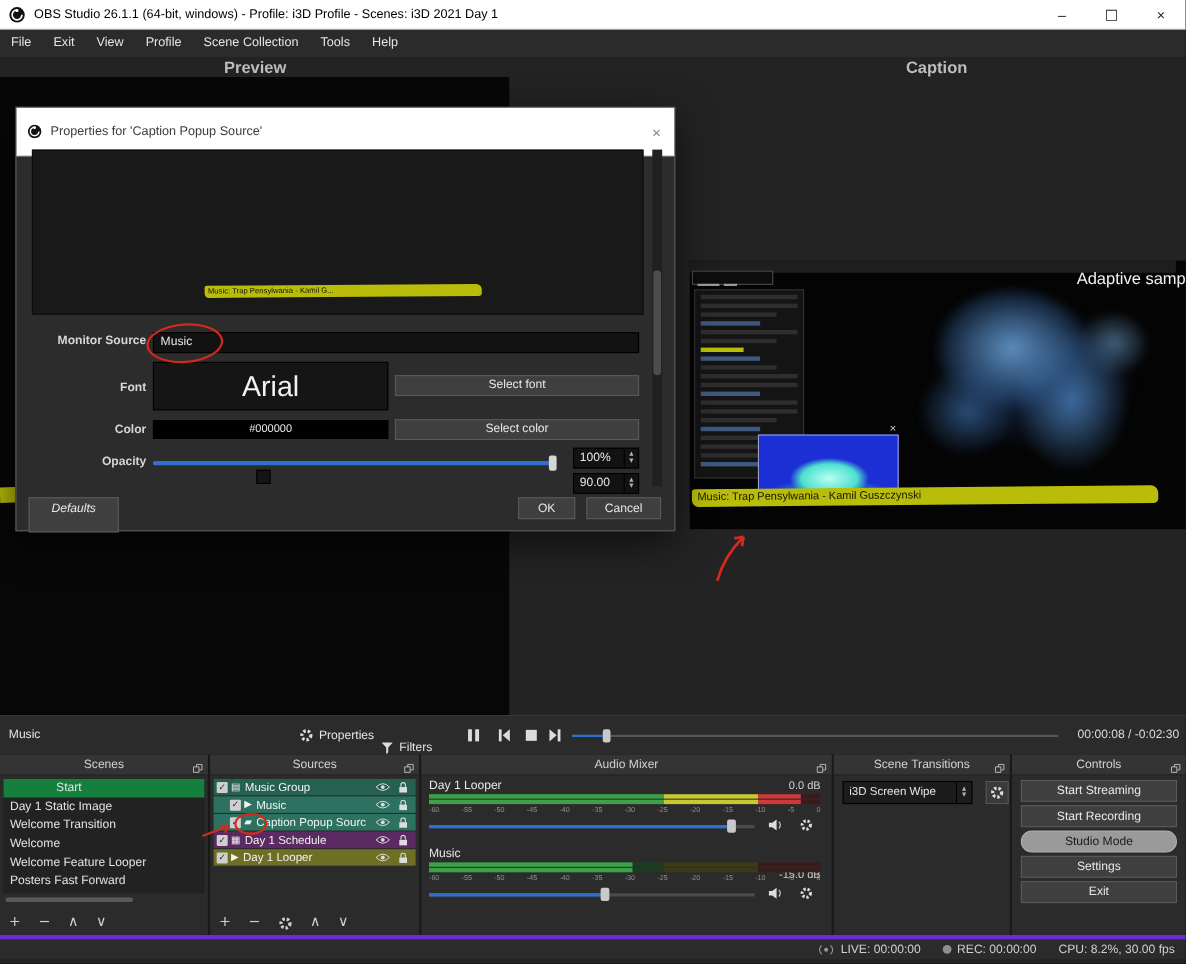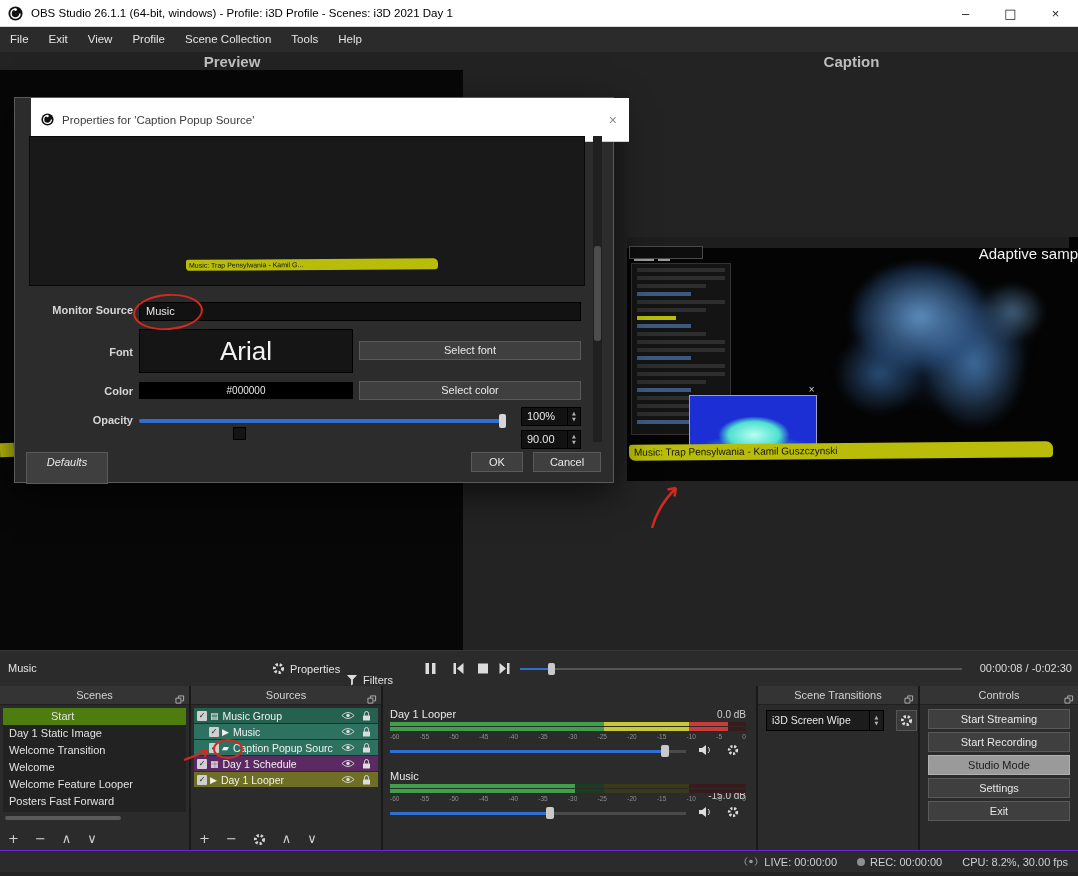--- a/index.html
+++ b/index.html
@@ -52,21 +52,21 @@
       radial-gradient(70px 16px at 50% 88%, #39c9ba, transparent 80%); }
   .bluebox .bb-close { position:absolute; top:-11px; right:1px; font-size:8px; color:#ddd; }
   .shot-caption { position:absolute; left:2px; top:206px; width:424px; height:16px; background:#b9bd0a; transform:rotate(-0.5deg); border-radius:3px 7px 4px 6px; white-space:nowrap; overflow:hidden; font-size:10px; line-height:16px; color:#151500; padding-left:5px; }
 
   
   .anno { pointer-events:none; z-index:70; }
   .anno-ellipse-dialog { position:absolute; left:138px; top:392px; width:70px; height:36px; border:2.5px solid #d42a1e; border-radius:50%; transform:rotate(-4deg); z-index:70; }
 
   
   .dialog { position:absolute; left:14px; top:97px; width:600px; height:386px; background:#2c2c2c; border:1px solid #5a5a5a; box-shadow:0 10px 34px rgba(0,0,0,.65); z-index:50; }
-  .dlg-titlebar { position:absolute; left:16px; top:0; width:100%; height:44px; background:#ffffff; border-bottom:1px solid #cfcfcf; display:flex; align-items:center; }
+  .dlg-titlebar { position:absolute; left:0; top:0; width:100%; height:44px; background:#ffffff; border-bottom:1px solid #cfcfcf; display:flex; align-items:center; }
   .dlg-titlebar .logo { margin-left:10px; display:flex; }
   .dlg-title { margin-left:8px; font-size:11.5px; color:#3c3c3c; }
   .dlg-close { margin-left:auto; margin-right:12px; font-size:14px; color:#8a8a8a; }
   .dlg-preview { position:absolute; left:14px; top:38px; width:556px; height:150px; background:#191919; border:1px solid #0a0a0a; overflow:hidden; }
   .dlg-strip { position:absolute; left:156px; top:122px; width:252px; height:11px; background:#b9bd0a; border-radius:2px 5px 3px 4px; font-size:7px; line-height:11px; color:#151500; padding-left:3px; white-space:nowrap; overflow:hidden; transform:rotate(-0.4deg); }
   .dlg-scroll { position:absolute; left:578px; top:38px; width:9px; height:306px; background:#202020; }
   .dlg-scroll .handle { position:absolute; left:1px; top:110px; width:7px; height:95px; background:#4d4d4d; border-radius:3px; }
   .dlg-label { position:absolute; width:110px; text-align:right; font-size:11px; color:#d6d6d6;font-weight:bold; }
   .dlg-input { position:absolute; background:#121212; border:1px solid #000; color:#e8e8e8; font-size:11px; line-height:17px; padding-left:6px; }
   .dlg-btn { position:absolute; background:#3f3f3f; border:1px solid #5a5a5a; color:#e8e8e8; font-size:11px; text-align:center; line-height:17px; }
@@ -93,21 +93,21 @@
   
   .docksbg { position:absolute; left:0; top:686px; width:1078px; height:164px; background:#191919; }
   .dock { position:absolute; top:686px; height:164px; background:#2b2b2b; }
   .dock-header { position:relative; height:19px; background:#343434; border-bottom:1px solid #202020; text-align:center; font-size:11px; color:#d2d2d2; line-height:18px; }
   .popout { position:absolute; right:4px; top:5px; }
   .dock-toolbar { position:absolute; left:8px; bottom:3px; display:flex; gap:16px; align-items:center; }
   .tool-glyph { font-family:"DejaVu Sans", sans-serif; font-size:13px; color:#cfcfcf; line-height:16px; }
 
   .scenes-list { position:absolute; left:3px; top:22px; width:183px; height:104px; background:#222222; overflow:hidden; }
   .scene-row { height:17px; line-height:17px; padding-left:6px; font-size:11px; color:#e2e2e2; white-space:nowrap; overflow:hidden; }
-  .scenes-list div:nth-of-type(1) { background:#4d7c0f;padding-left:48px; }
+  .scenes-list div:nth-of-type(1) { background:#15803d;padding-left:48px; }
   .scenes-scrollbar { position:absolute; left:5px; top:130px; width:116px; height:4px; background:#5a5a5a; border-radius:2px; }
 
   .sources-list { position:absolute; left:3px; top:22px; width:184px; height:83px; overflow:hidden; }
   .source-row { height:15px; margin-bottom:1px; display:flex; align-items:center; padding-left:3px; font-size:10.5px; color:#f2f2f2; white-space:nowrap; overflow:hidden; }
   .src-indent { display:inline-block; height:1px; }
   .src-check { width:10px; height:10px; background:#cfcfcf; color:#222; font-size:8px; line-height:10px; text-align:center; margin-right:3px; border-radius:1px; flex:none; }
   .src-glyph { font-family:"DejaVu Sans", sans-serif; font-size:9px; margin-right:4px; color:#f0f0f0; flex:none; }
   .src-label { flex:1; overflow:hidden; }
   .src-eye, .src-lock { flex:none; margin-right:7px; display:flex; }
 
@@ -125,24 +125,24 @@
   .fader .handle { position:absolute; top:1px; width:8px; height:12px; background:#c9c9c9; border-radius:2px; margin-left:-4px; }
   .mx-icon { position:absolute; display:flex; }
 
   .combo { position:absolute; left:8px; top:24px; width:118px; height:21px; background:#1c1c1c; border:1px solid #000; font-size:10.5px; color:#e6e6e6; line-height:19px; padding-left:5px; }
   .combo .arrows { position:absolute; right:0; top:0; width:14px; height:19px; border-left:1px solid #000; display:flex; flex-direction:column; align-items:center; justify-content:center; gap:1px; }
   .combo .arrows span { font-size:5px; line-height:5px; color:#b0b0b0; }
   .tr-gear { position:absolute; left:138px; top:24px; width:21px; height:21px; background:#3a3a3a; border:1px solid #555; display:flex; align-items:center; justify-content:center; }
 
   .controls-list { position:absolute; left:8px; top:23px; width:142px; display:flex; flex-direction:column; gap:3px; }
   .controls-list button { height:20px; background:#3f3f3f; border:1px solid #5a5a5a; color:#e8e8e8; font-size:11px; font-family:"Liberation Sans",sans-serif; }
-  .controls-list button:nth-of-type(3) { background:#9a9a9a; color:#1a1a1a; border-color:#b0b0b0; }
-
-  
-  .statusbar { position:absolute; left:0; top:850px; width:1078px; height:22px; background:#2b2b2b; border-top:1px solid #6d28d9; display:flex; align-items:center; justify-content:flex-end; gap:20px; padding-right:10px; font-size:11px; color:#cfcfcf; }
+  .controls-list button:nth-of-type(3) { background:#9a9a9a; color:#1a1a1a; border-color:#b0b0b0;border-radius:10px; }
+
+  
+  .statusbar { position:absolute; left:0; top:850px; width:1078px; height:22px; background:#2b2b2b; border-top:4px solid #6d28d9; display:flex; align-items:center; justify-content:flex-end; gap:20px; padding-right:10px; font-size:11px; color:#cfcfcf; }
   .statusbar .grp { display:flex; align-items:center; gap:5px; }
   .rec-dot { width:8px; height:8px; border-radius:50%; background:#8f8f8f; display:inline-block; }
 </style>
 </head>
 <body>
 
 <div class="app">
 
   <div class="titlebar">
     <span class="logo">
@@ -395,20 +395,26 @@
           <svg width="13" height="13" viewBox="0 0 14 14">
             <circle cx="7" cy="7" r="4.4" fill="none" stroke="#cfcfcf" stroke-width="3.2" stroke-dasharray="2.4 1.9"></circle>
           </svg>
         </span>
       <span class="tool-glyph">∧</span>
       <span class="tool-glyph">∨</span>
     </div>
   </div>
 
   <div class="dock" style="left:383px;width:373px;">
+    <div class="dock-header"><span>Audio Mixer</span>
+      <span class="popout"><svg width="10" height="9" viewBox="0 0 11 10">
+            <path d="M1 3.5 h5.5 v5.5 h-5.5 z" fill="none" stroke="#b8b8b8"></path>
+            <path d="M4 3.5 V1 h5.5 v5.5 h-2.5" fill="none" stroke="#b8b8b8"></path>
+          </svg></span>
+    </div>
 
     <span class="mx-name" style="top:22px;">Day 1 Looper</span>
     <span class="mx-db" style="top:23px;">0.0 dB</span>
     <div class="meter" style="top:36px;">
         <div class="fill" style="width: 95%;"></div>
       </div>
     <div class="meter" style="top:41px;">
         <div class="fill" style="width: 95%;"></div>
       </div>
     <div class="ruler" style="top:47px;">

